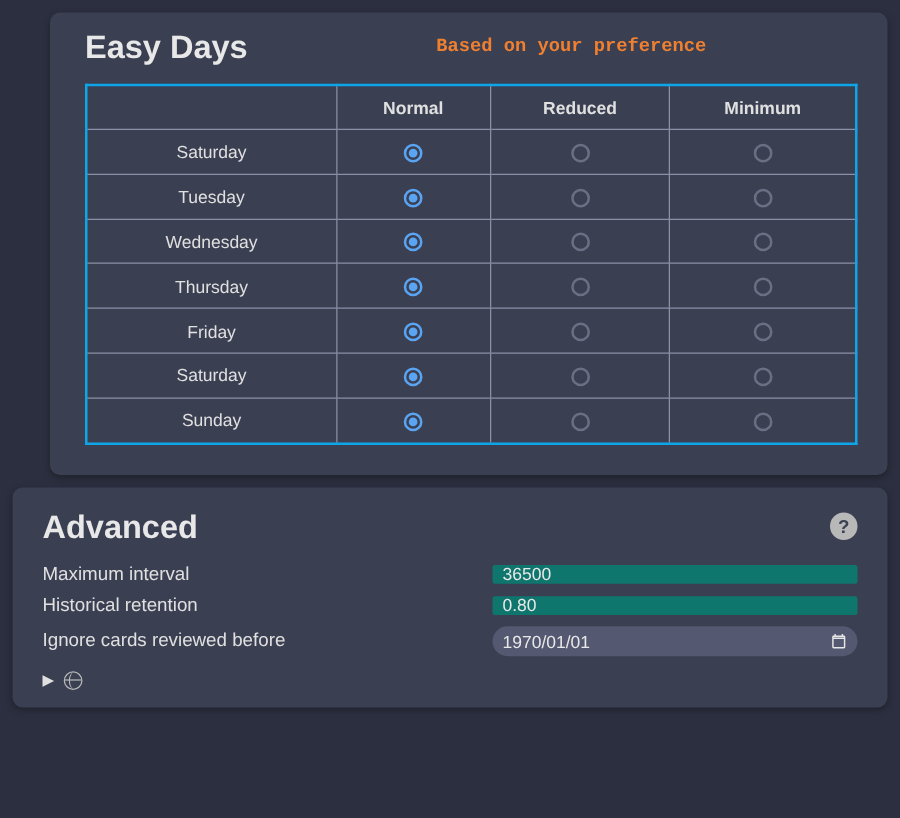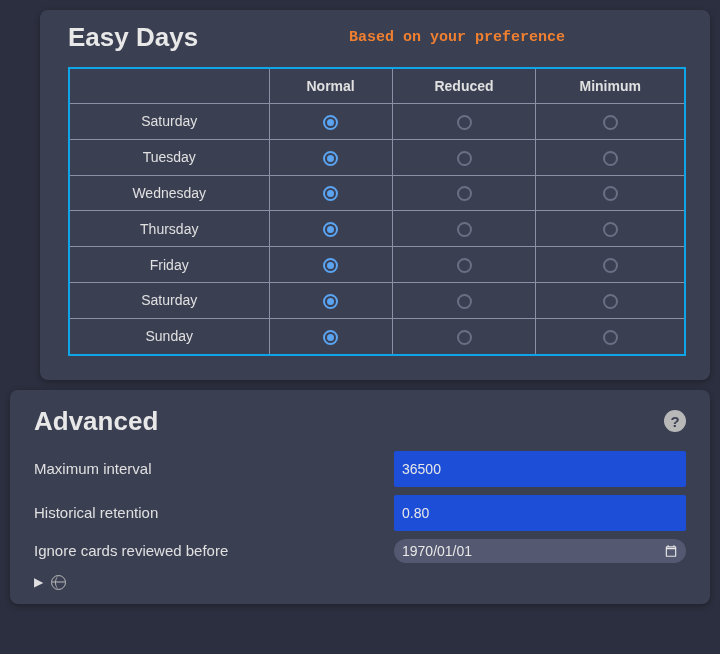--- a/index.html
+++ b/index.html
@@ -109,28 +109,28 @@
       align-items: center;
       margin-bottom: 8px;
     }
     .adv-label {
       width: 360px;
       font-size: 15px;
       color: #e0e0e0;
     }
     .adv-input {
       flex: 1;
-      background: #1d4ed8;
+      background: #0f766e;
       border: none;
       border-radius: 2px;
       padding: 4px 8px;
       font-size: 14px;
       color: #e8e8e8;
       font-family: inherit;
-      height: 36px;
+      height: 15px;
     }
     .adv-date-wrap {
       flex: 1;
       background: #545870;
       border-radius: 12px;
       padding: 3px 8px;
       font-size: 14px;
       color: #e8e8e8;
       display: flex;
       align-items: center;

